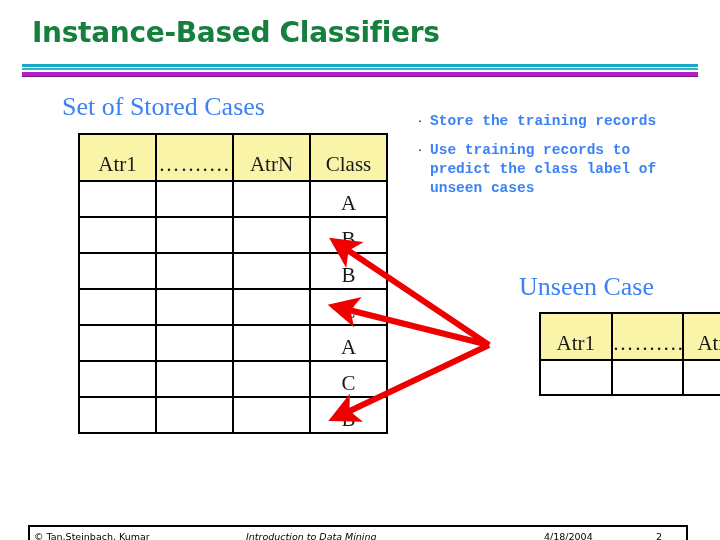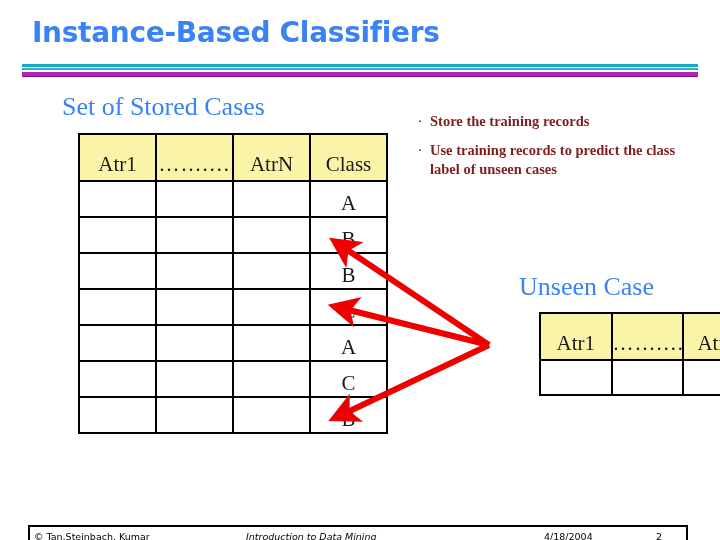--- a/index.html
+++ b/index.html
@@ -17,21 +17,21 @@
   }
 
   
   #slide-title {
     position: absolute;
     left: 32px;
     top: 16px;
     font-family: "DejaVu Sans", sans-serif;
     font-size: 28px;
     font-weight: bold;
-    color: #3b82f6;
+    color: #15803d;
     letter-spacing: -0.3px;
     white-space: nowrap;
   }
 
   
   .rule-wrap {
     position: absolute;
     left: 22px;
     width: 676px;
   }
@@ -126,25 +126,25 @@
   .bullet-dot {
     font-family: "DejaVu Sans", sans-serif;
     font-size: 13px;
     line-height: 19px;
     color: #000000;
     width: 12px;
     flex: 0 0 12px;
     text-align: left;
   }
   .bullet-text {
-    font-family: Liberation Serif, serif;
+    font-family: Liberation Mono, monospace;
     font-size: 14.5px;
     font-weight: bold;
     line-height: 19px;
-    color: #7f1d1d;
+    color: #3b82f6;
   }
 
   
   #arrows {
     position: absolute;
     left: 0;
     top: 0;
     width: 720px;
     height: 540px;
     pointer-events: none;

